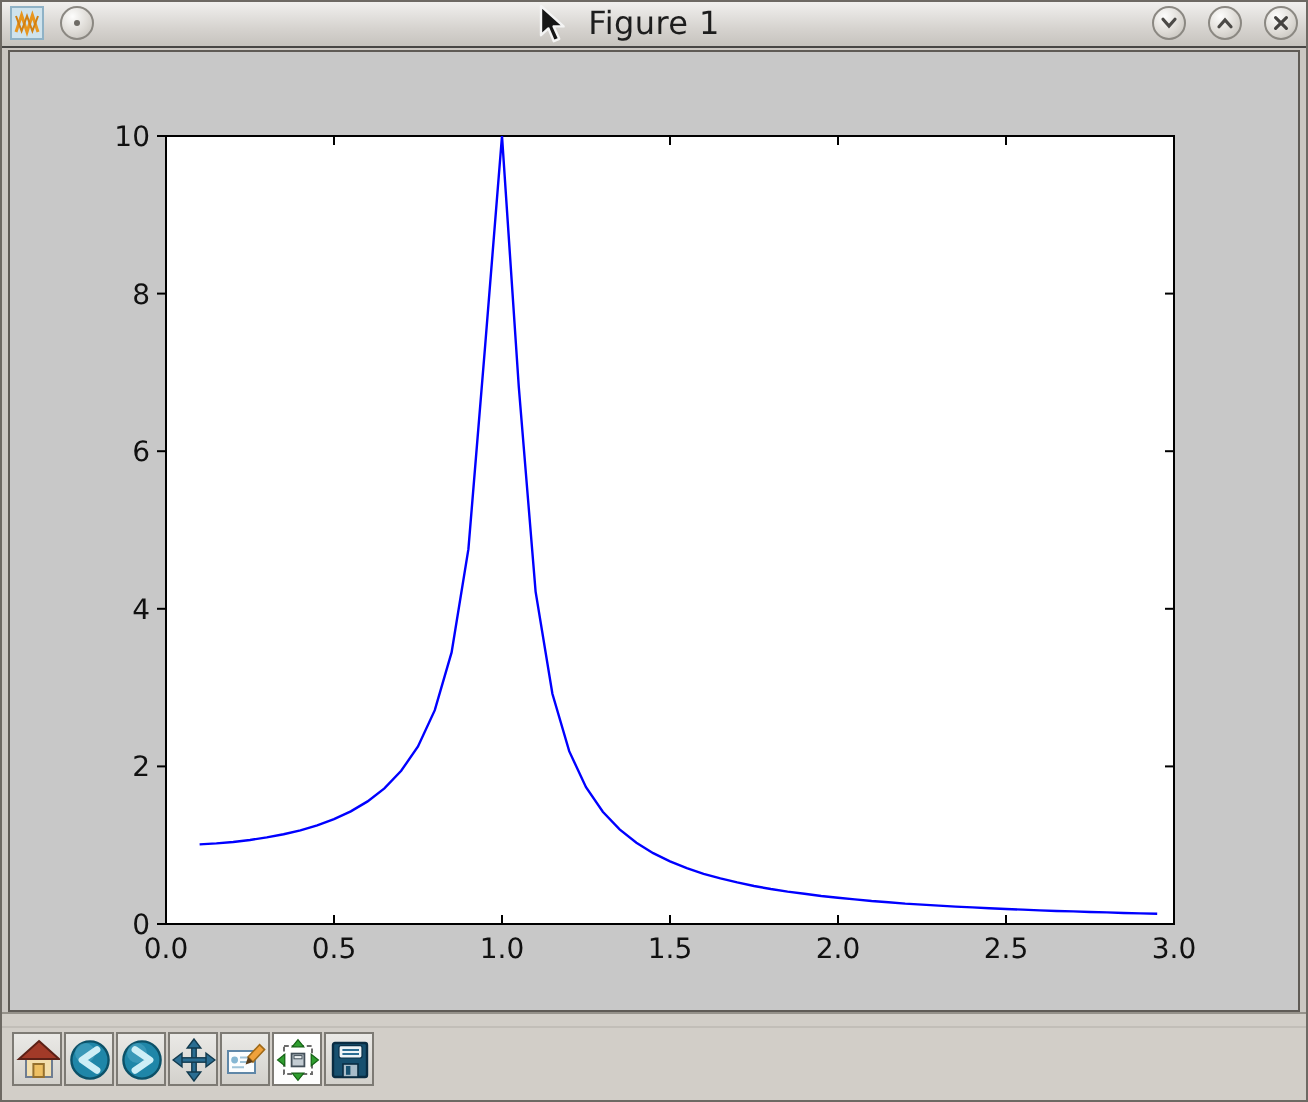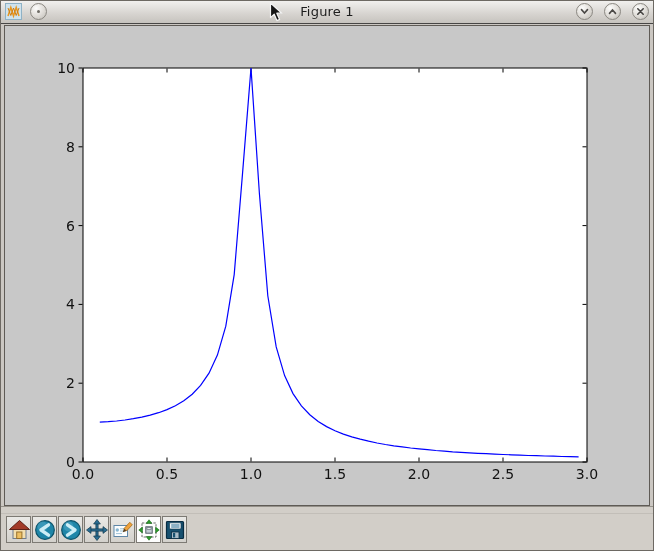--- a/index.html
+++ b/index.html
@@ -8,21 +8,21 @@
     background:#cbc7c2;border:1px solid #6d6963;overflow:hidden;
     font-family:"DejaVu Sans", sans-serif;
   }
   .titlebar{
     position:absolute;left:0;top:0;right:0;height:22px;
     background:linear-gradient(#f1f0ee,#d6d3cf 60%,#c6c3be);
     border-bottom:1px solid #474645;
   }
   .titlebar-title{
     position:absolute;left:0;right:0;top:0;height:22px;line-height:22px;
-    text-align:center;font-size:13px;color:#1d1d1d;letter-spacing:.2px;
+    text-align:center;font-size:16px;color:#1d1d1d;letter-spacing:.2px;
   }
   .appicon{
     position:absolute;left:4px;top:2px;width:17px;height:17px;box-sizing:border-box;
     background:#cfe3ed;border:1px solid #8fb2c6;
   }
   .roundbtn{
     position:relative;width:17px;height:17px;border-radius:50%;box-sizing:border-box;
     background:radial-gradient(circle at 35% 28%,#fdfdfc,#dedbd6 55%,#bfbcb6);
     border:1px solid #8b8882;display:flex;align-items:center;justify-content:center;
     padding:0;

